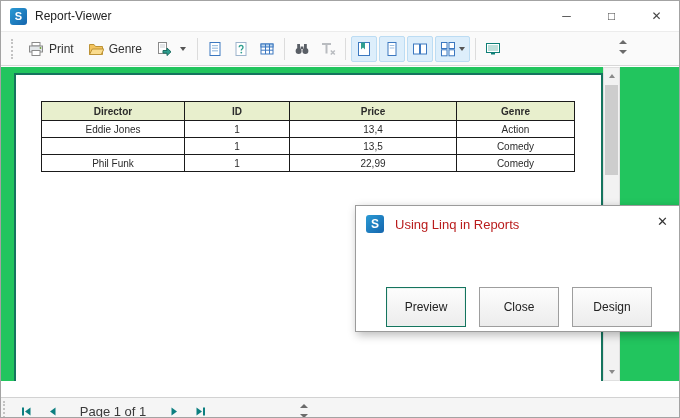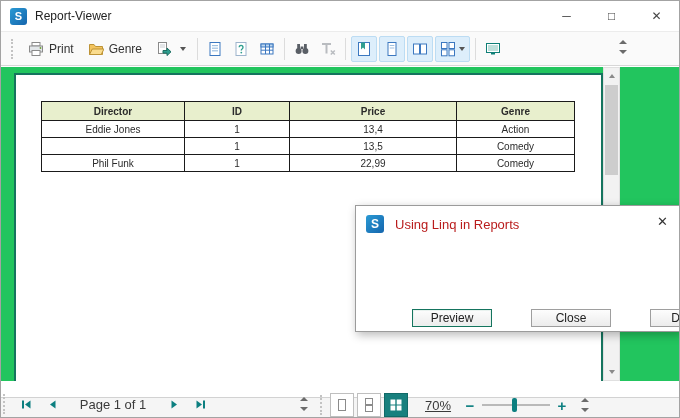--- a/index.html
+++ b/index.html
@@ -42,25 +42,25 @@
   .tri-up.sm { border-left-width:3.5px; border-right-width:3.5px; border-bottom-width:4px; border-bottom-color:#8a8a8a; }
   .tri-down.sm { border-left-width:3.5px; border-right-width:3.5px; border-top-width:4px; border-top-color:#8a8a8a; }
 
   
   .dialog { position:absolute; left:354px; top:204px; width:326px; height:127px; background:#fff; border:1px solid #9b9b9b; box-shadow:2px 3px 9px rgba(0,0,0,.28); z-index:10; }
   .dlg-head { display:flex; align-items:center; padding:9px 10px; }
   .dlg-icon { width:18px; height:18px; border-radius:3px; background:linear-gradient(135deg,#2a9ad4,#1565ad); color:#fff; font-weight:bold; font-size:12px; display:flex; align-items:center; justify-content:center; }
   .dlg-title { margin-left:11px; font-size:13px; color:#b91c1c; }
   .dlg-close { position:absolute; top:8px; right:12px; font-size:13px; color:#333; cursor:default; }
   .dlg-buttons { position:absolute; left:30px; bottom:4px; display:flex; gap:13px; }
-  .dlg-btn { width:80px; height:18px; display:flex; align-items:center; justify-content:center; font-size:12px; color:#222; background:linear-gradient(#fdfdfd,#ececec); border:1px solid #9e9e9e;margin-left:26px; }
+  .dlg-btn { width:80px; height:40px; display:flex; align-items:center; justify-content:center; font-size:12px; color:#222; background:linear-gradient(#fdfdfd,#ececec); border:1px solid #9e9e9e; }
   .dlg-btn.default { border:1px solid #15745e; box-shadow:inset 0 0 0 1px #e9f2ef; }
 
   
-  .statusbar { position:absolute; left:0; right:0; bottom:0; height:20px; background:#f5f5f5; border-top:1px solid #d2d2d2; display:flex; align-items:flex-end; }
+  .statusbar { position:absolute; left:0; right:0; bottom:0; height:20px; background:#f5f5f5; border-top:1px solid #d2d2d2; display:flex; align-items:flex-start;flex-direction:column; }
   .sb-left { width:316px; display:flex; align-items:center; }
   .sb-right { flex:1; display:flex; align-items:center; }
   .sb-divider { width:1px; background:#cfcfcf; margin:3px 0; }
   .nav-btn { width:26px; height:26px; display:flex; align-items:center; justify-content:center; border-radius:2px; }
   .page-info { width:96px; text-align:center; font-size:13px; color:#3a3a3a; }
   .sb-spin { margin-left:auto; margin-right:9px; display:flex; flex-direction:column; gap:6px; align-items:center; }
   .sb-spin2 { margin-left:10px; display:flex; flex-direction:column; gap:6px; align-items:center; }
   .view-btn { width:24px; height:24px; border:1px solid #bfbfbf; background:#fff; display:flex; align-items:center; justify-content:center; margin-right:3px; }
   .view-btn.selected { background:#18807e; border-color:#116a68; }
   .zoom-label { margin-left:14px; font-size:13px; color:#3a3a3a; width:36px;text-decoration:underline; }

